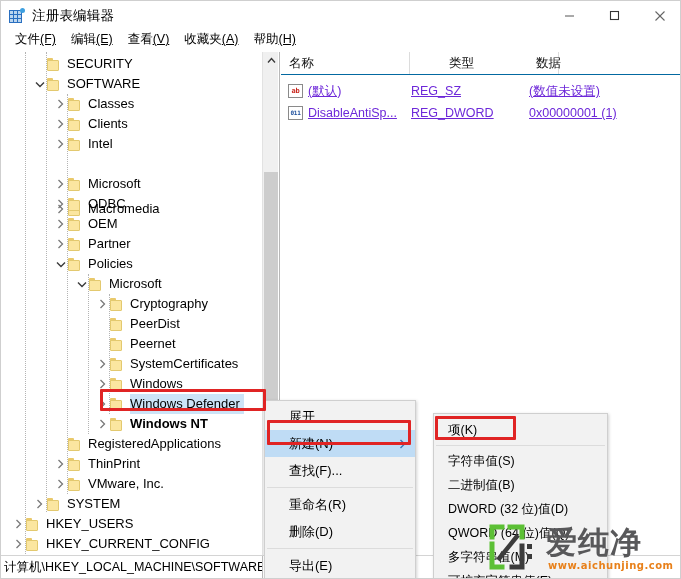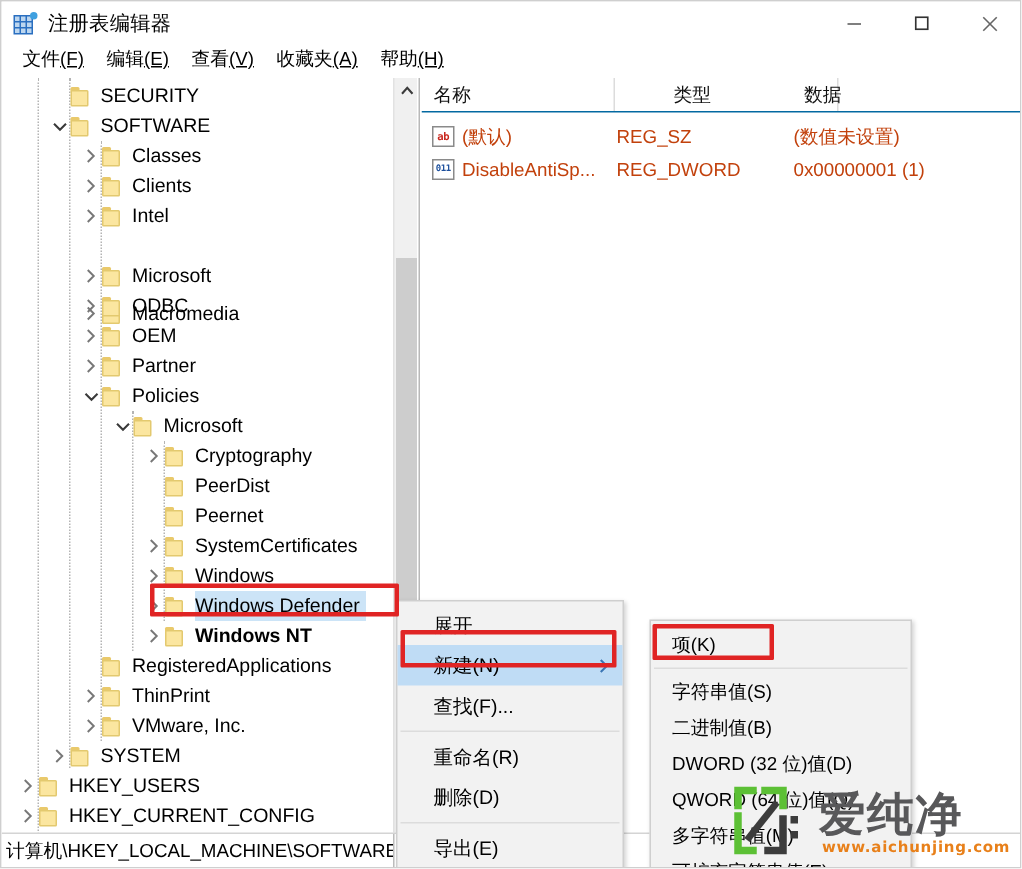--- a/index.html
+++ b/index.html
@@ -196,22 +196,23 @@
   }
   .lv-row {
     position: absolute; left: 0;
     width: 401px; height: 22px;
     display: flex; align-items: center;
   }
   .lv-cell {
     position: absolute;
     font-size: 12.5px;
     white-space: nowrap;
-    color: #c2410c;
+    color: #6d28d9;
     overflow: hidden;
+    text-decoration: underline;
   }
   .val-icon {
     position: absolute;
     left: 7px;
     width: 15px; height: 14px;
     box-sizing: border-box;
     background: #ffffff;
     border: 1px solid #8a8a8a;
     display: flex; align-items: center; justify-content: center;
     font-size: 7px;

